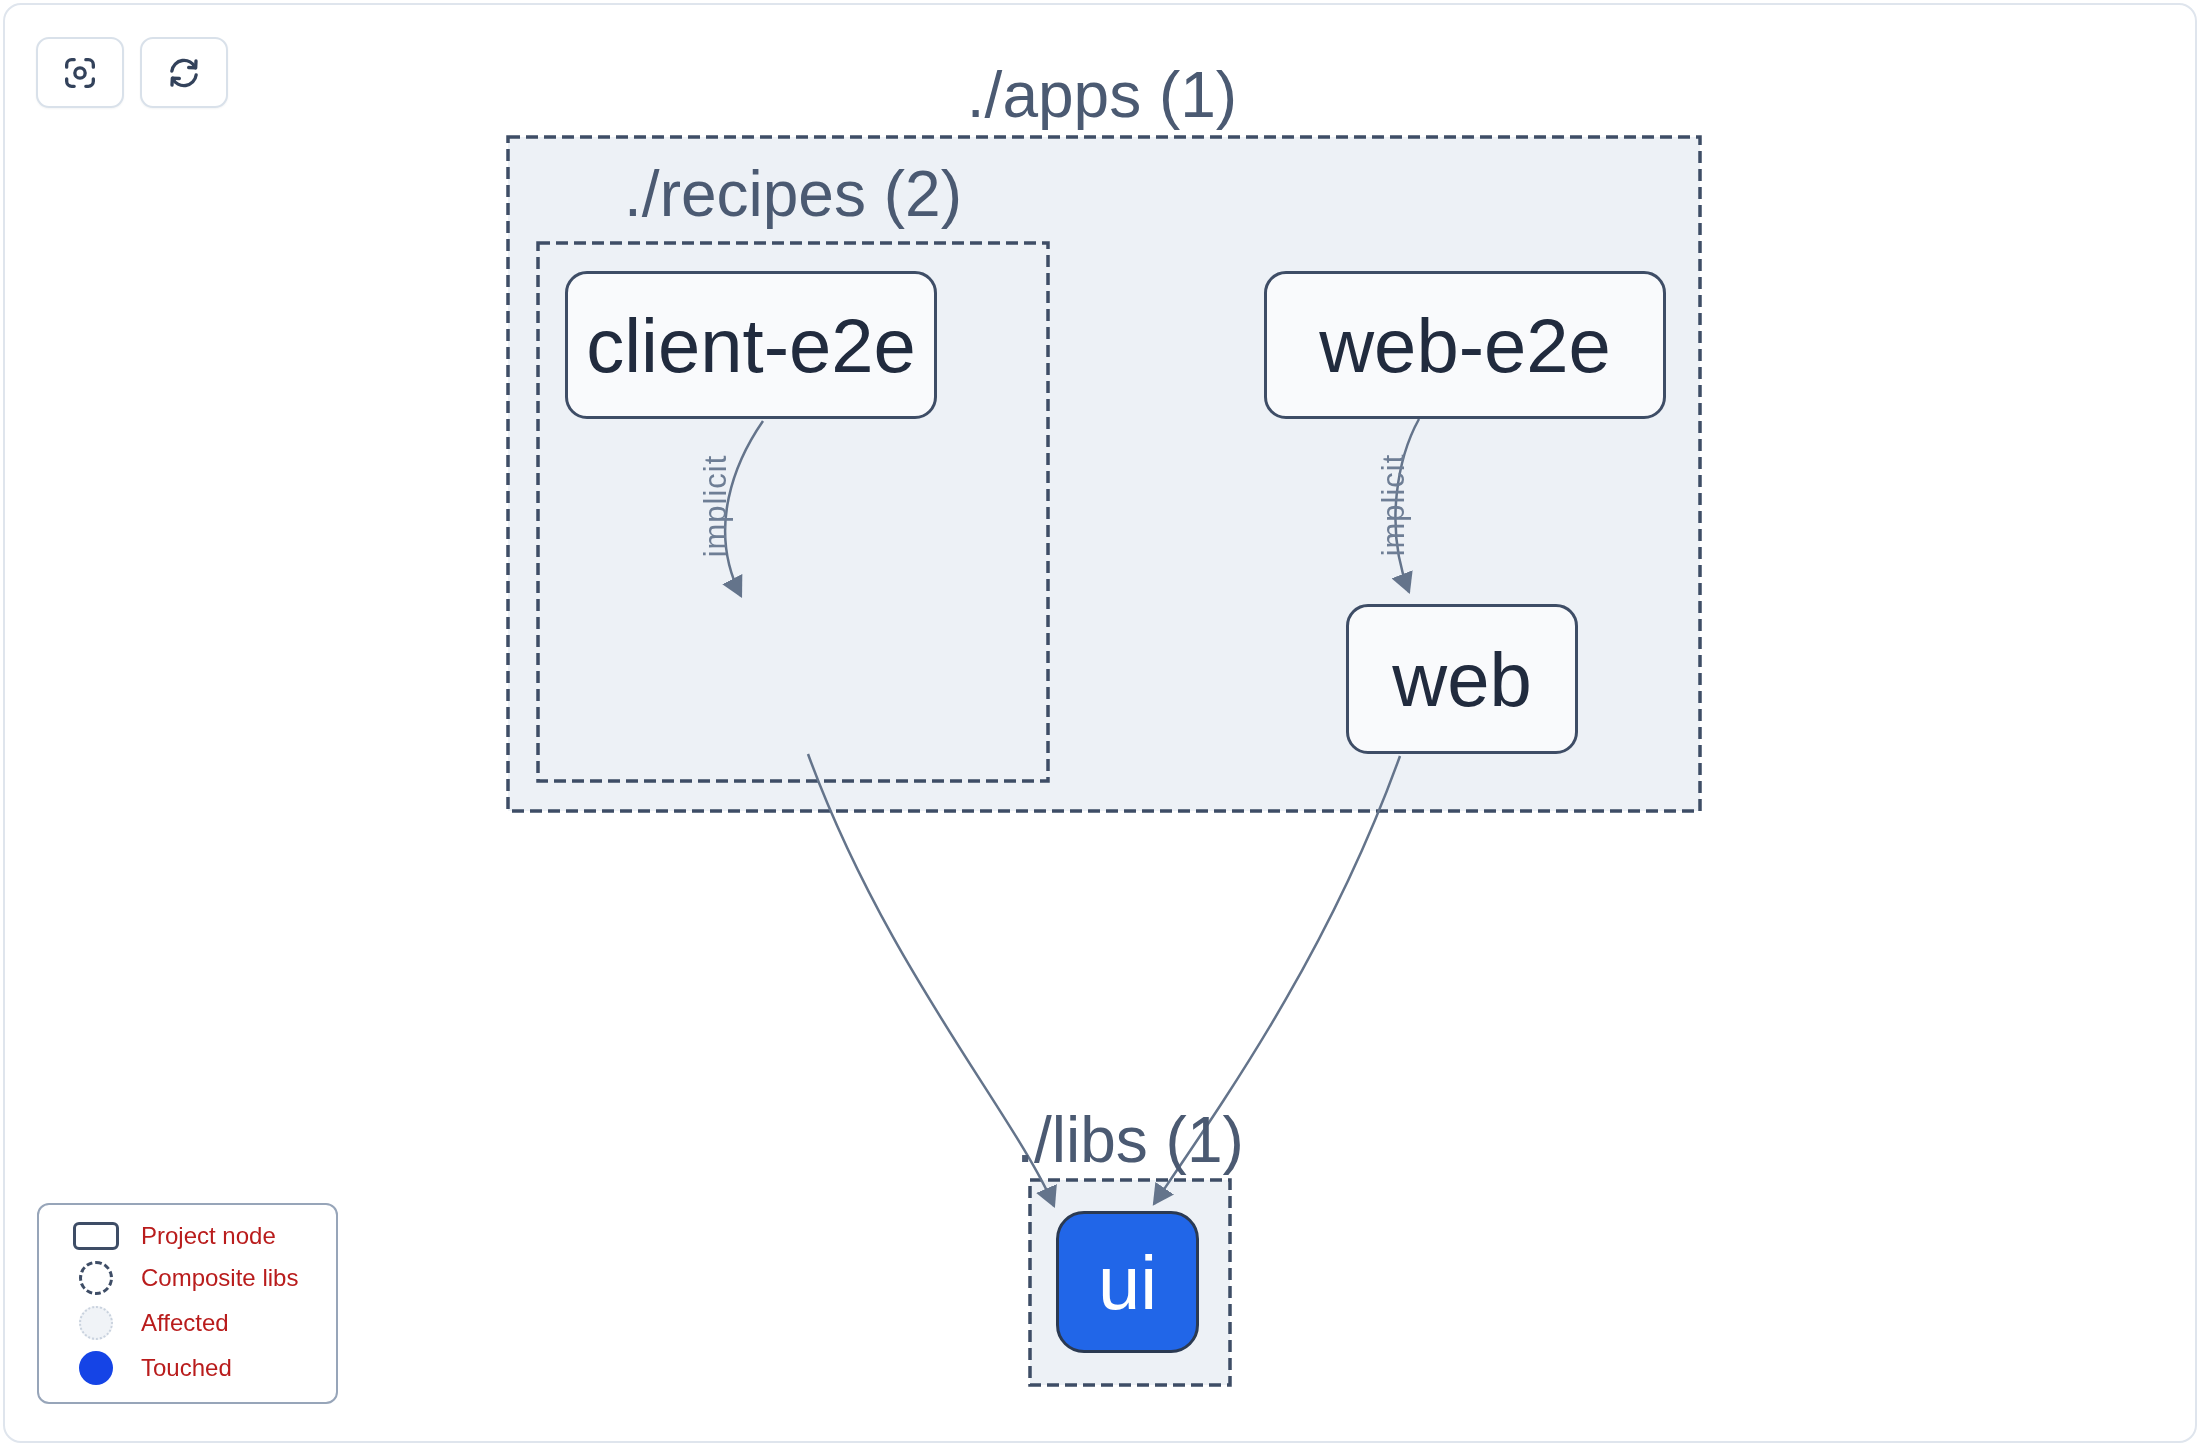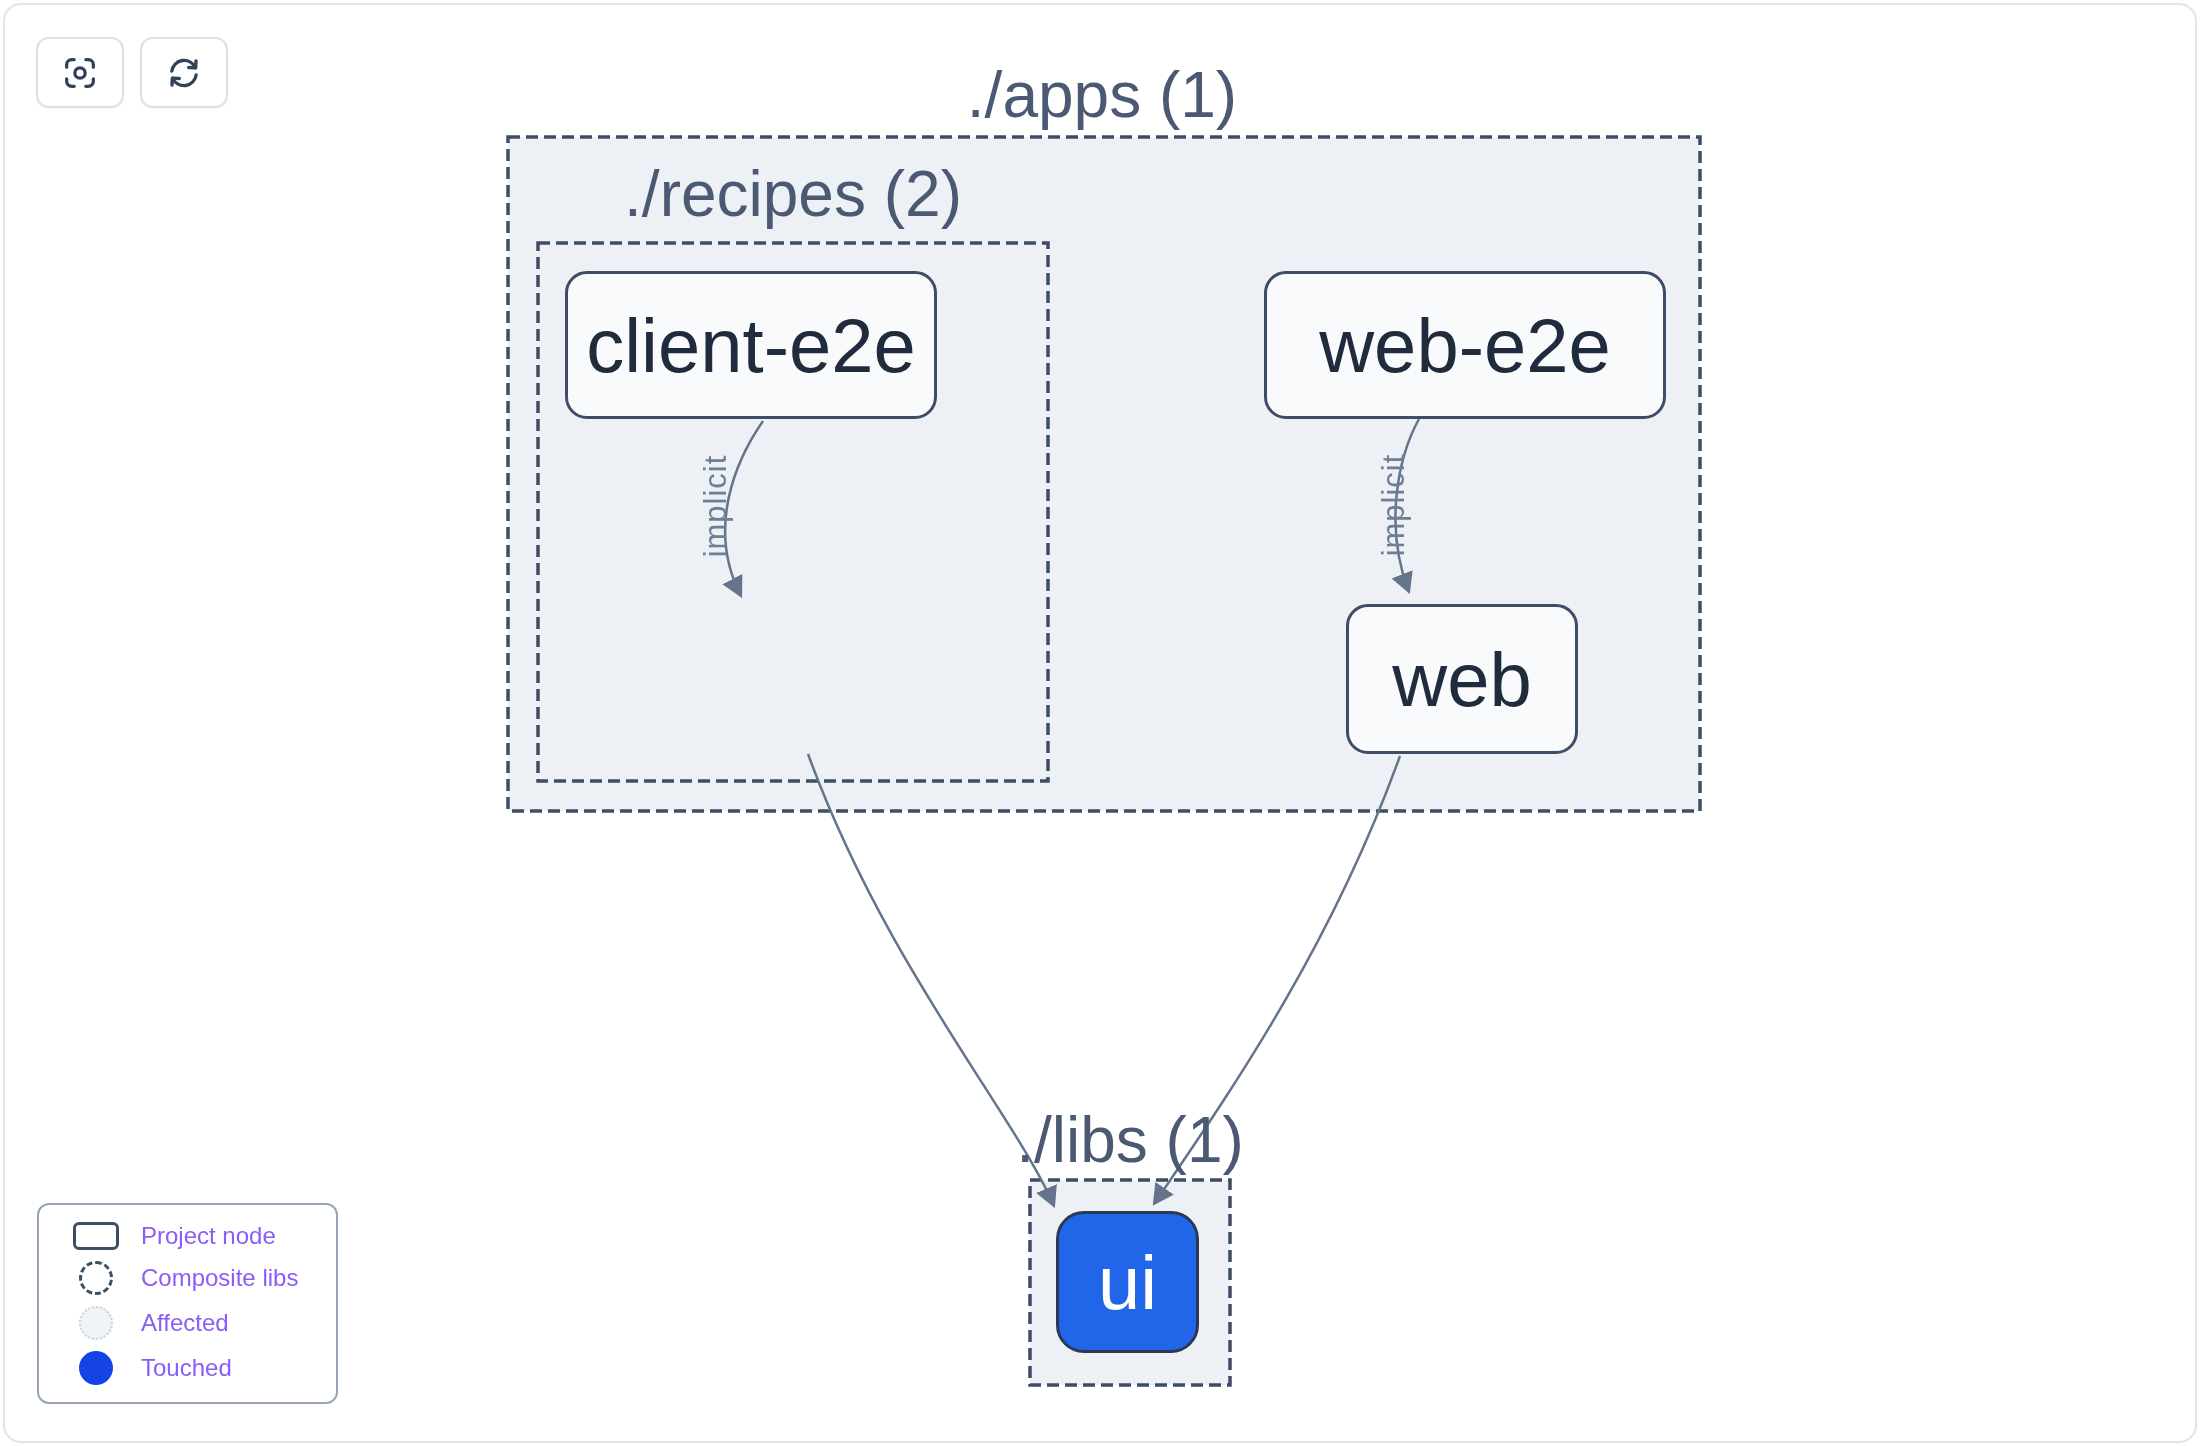--- a/index.html
+++ b/index.html
@@ -44,21 +44,21 @@
   }
 
   
   .legend{
     position:absolute;left:37px;top:1203px;width:301px;height:201px;z-index:6;
     background:#ffffff;border:2px solid #97a5b9;border-radius:12px;box-sizing:border-box;
     display:flex;flex-direction:column;justify-content:space-around;padding:12px 10px 12px 24px;
   }
   .legend-row{display:flex;align-items:center;}
   .legend-swatch-box{width:66px;display:flex;align-items:center;justify-content:center;}
-  .legend-label{font-size:24px;color:#8b5cf6;margin-left:12px;white-space:nowrap;}
+  .legend-label{font-size:24px;color:#b91c1c;margin-left:12px;white-space:nowrap;}
   .sw-project{width:46px;height:28px;border:3px solid #3e4d66;border-radius:6px;background:#fff;box-sizing:border-box;}
   .sw-composite{width:34px;height:34px;border:3px dashed #3e4d66;border-radius:50%;background:#fff;box-sizing:border-box;}
   .sw-affected{width:34px;height:34px;border:2px dotted #c9d2de;border-radius:50%;background:#f0f3f7;box-sizing:border-box;}
   .sw-touched{width:34px;height:34px;border-radius:50%;background:#1544e6;}
 </style>
 </head>
 <body>
 
 <div class="stage">
   <div class="frame"></div>

